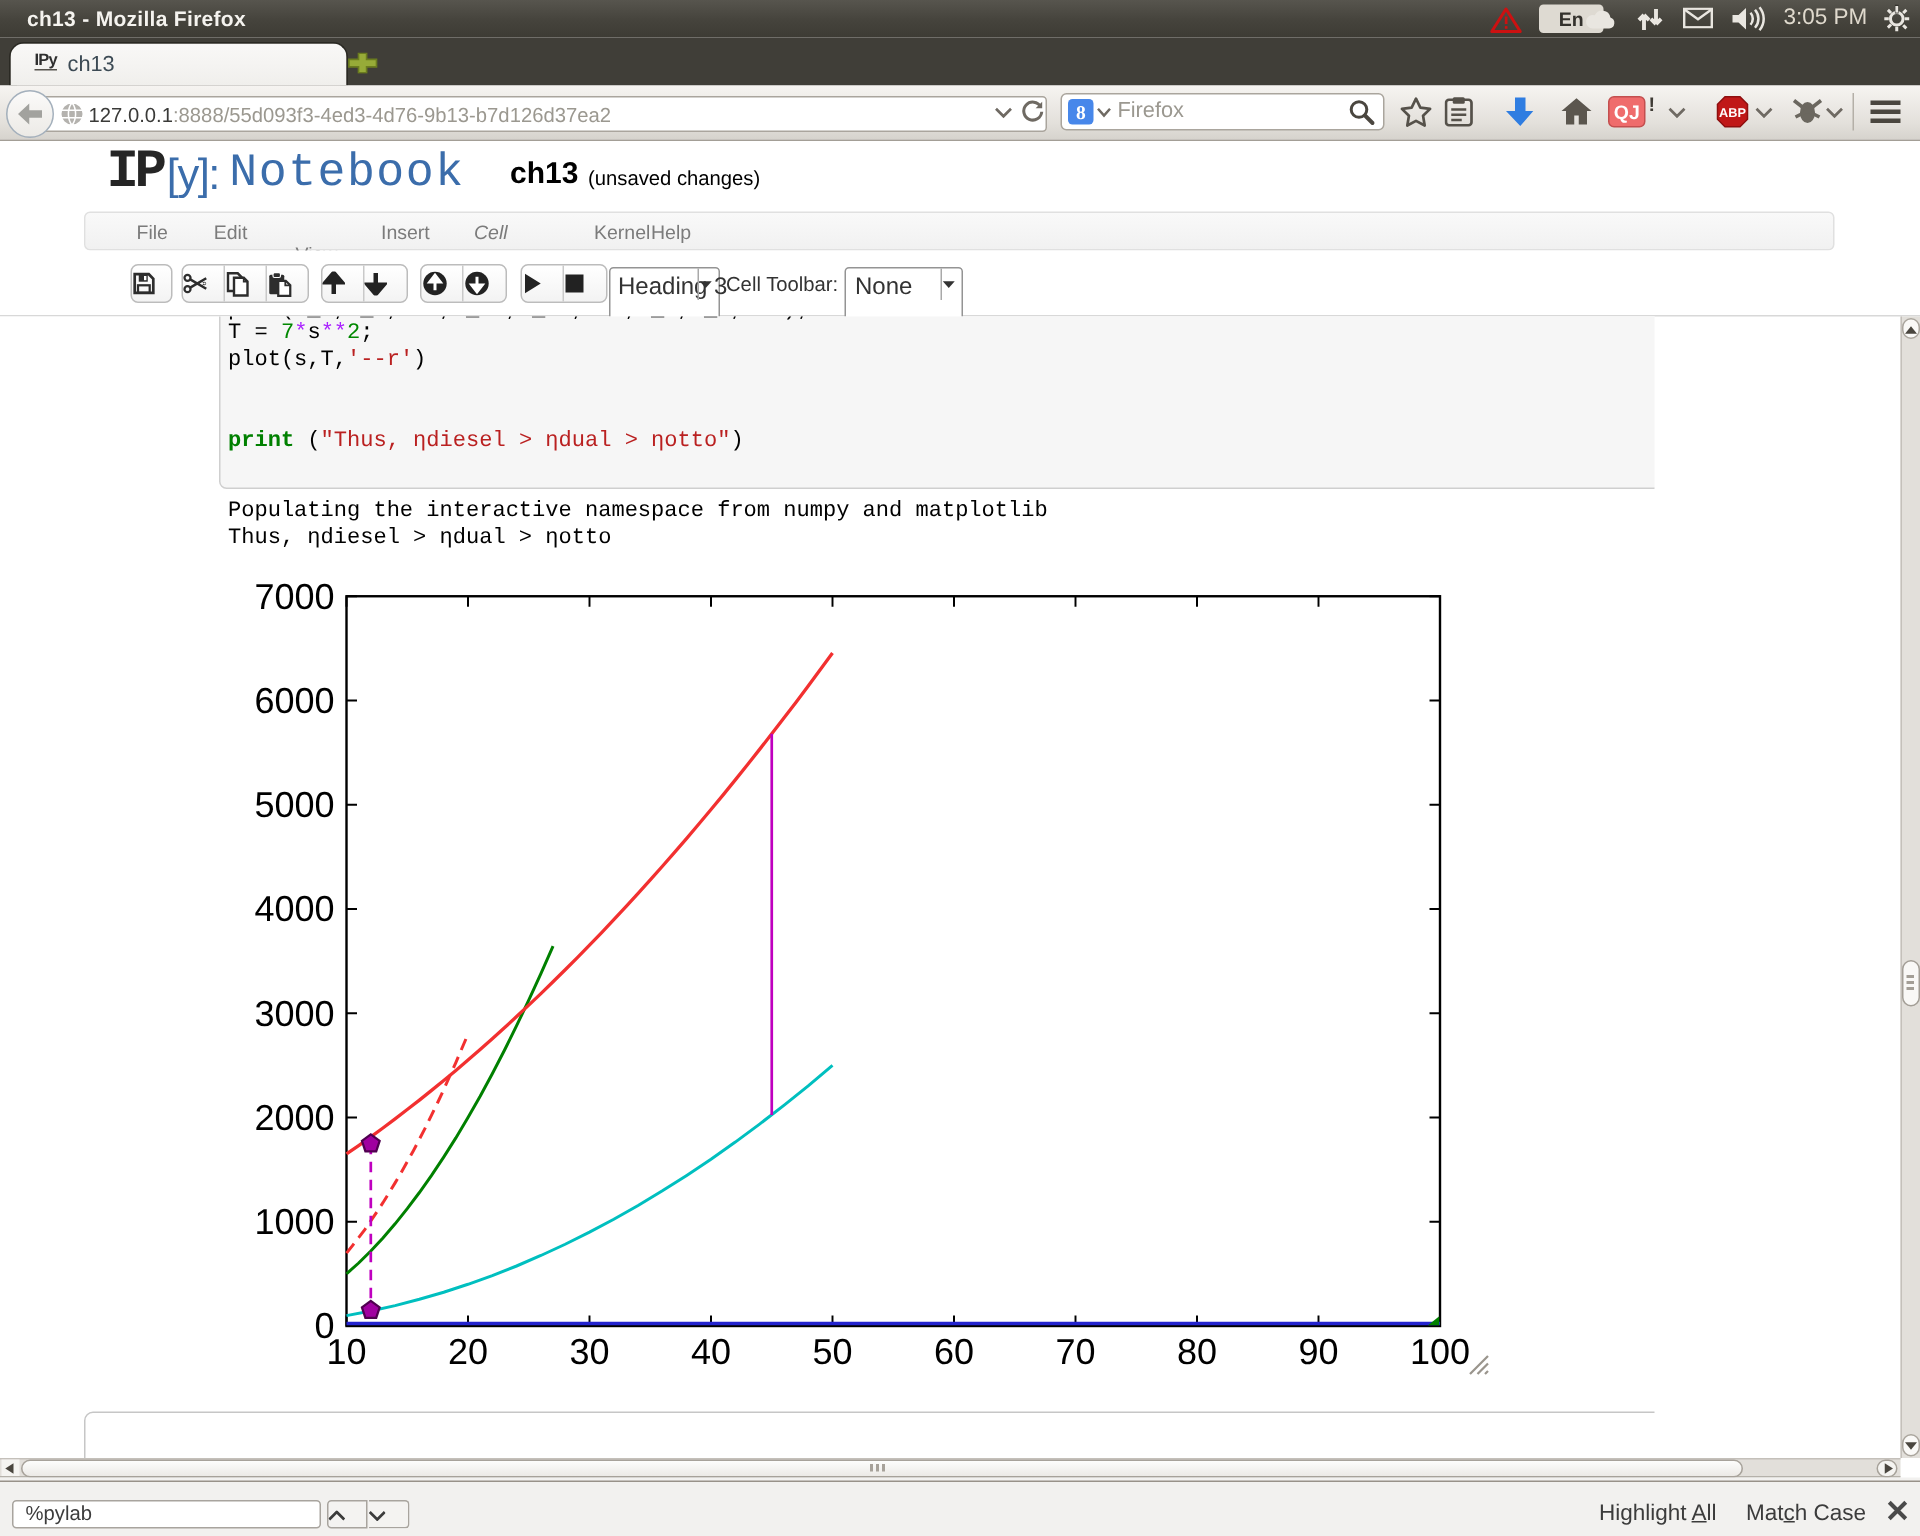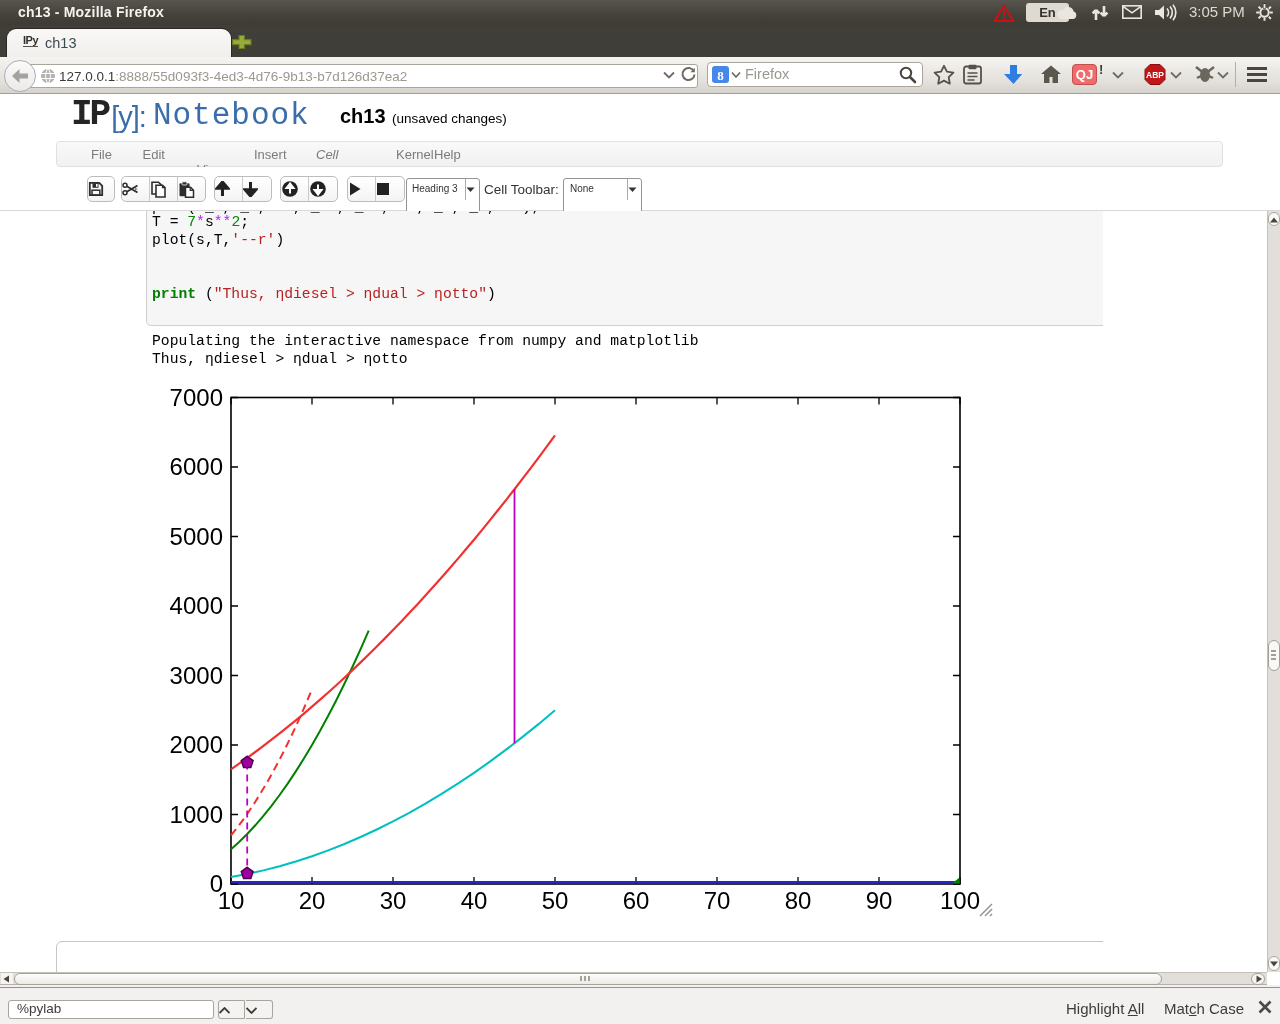--- a/index.html
+++ b/index.html
@@ -28,21 +28,21 @@
 
 #nbheader { left:0; top:94px; width:1280px; height:46px; background:#fff; }
 #menubar { left:56px; top:141px; width:1167px; height:26px; background:linear-gradient(#f9f9f9,#f1f1f1);
   border:1px solid #e0e0e0; border-radius:4px; }
 .menuitem { position:absolute; top:147px; font-size:13px; color:#7b7b7b; }
 #toolbarrow { left:0; top:167px; width:1280px; height:44px; background:#fff; border-bottom:1px solid #d8d8d8; }
 .btngrp { position:absolute; top:176px; height:26px; white-space:nowrap; font-size:0; background:linear-gradient(#ffffff,#f3f3f3);
   border:1px solid #bcbcbc; border-radius:5px; }
 .tbtn { display:inline-block; width:27px; height:24px; text-align:center; vertical-align:top; position:relative; }
 .tsep { display:inline-block; width:1px; height:24px; background:#c9c9c9; vertical-align:top; }
-.tsel { white-space:nowrap; position:absolute; top:178px; height:39px; background:#fff; border:1px solid #949494; border-radius:3px; font-size:10px; color:#333; }
+.tsel { white-space:nowrap; position:absolute; top:178px; height:39px; background:#fff; border:1px solid #949494; border-radius:3px; font-size:16px; color:#333; }
 .tsel .arr { position:absolute; right:0; top:0; width:14px; height:21px; border-left:1px solid #a9a9a9; text-align:center; }
 
 #content { left:0; top:211px; width:1103px; height:761px; background:#fff; overflow:hidden; }
 #cellbox { left:146px; top:-20px; width:1073.5px; height:134.5px; background:#f6f6f6;
   border:1px solid #cfcfcf; border-radius:5px; }
 .code { font-family:"Liberation Mono",monospace; font-size:14.7px; line-height:18.1px; white-space:pre; }
 #outtext { left:152px; top:121px; color:#000; }
 
 #nextcell { left:56px; top:730px; width:1170px; height:60px; background:#fff;
   border:1px solid #c6c6c6; border-radius:6px; }

